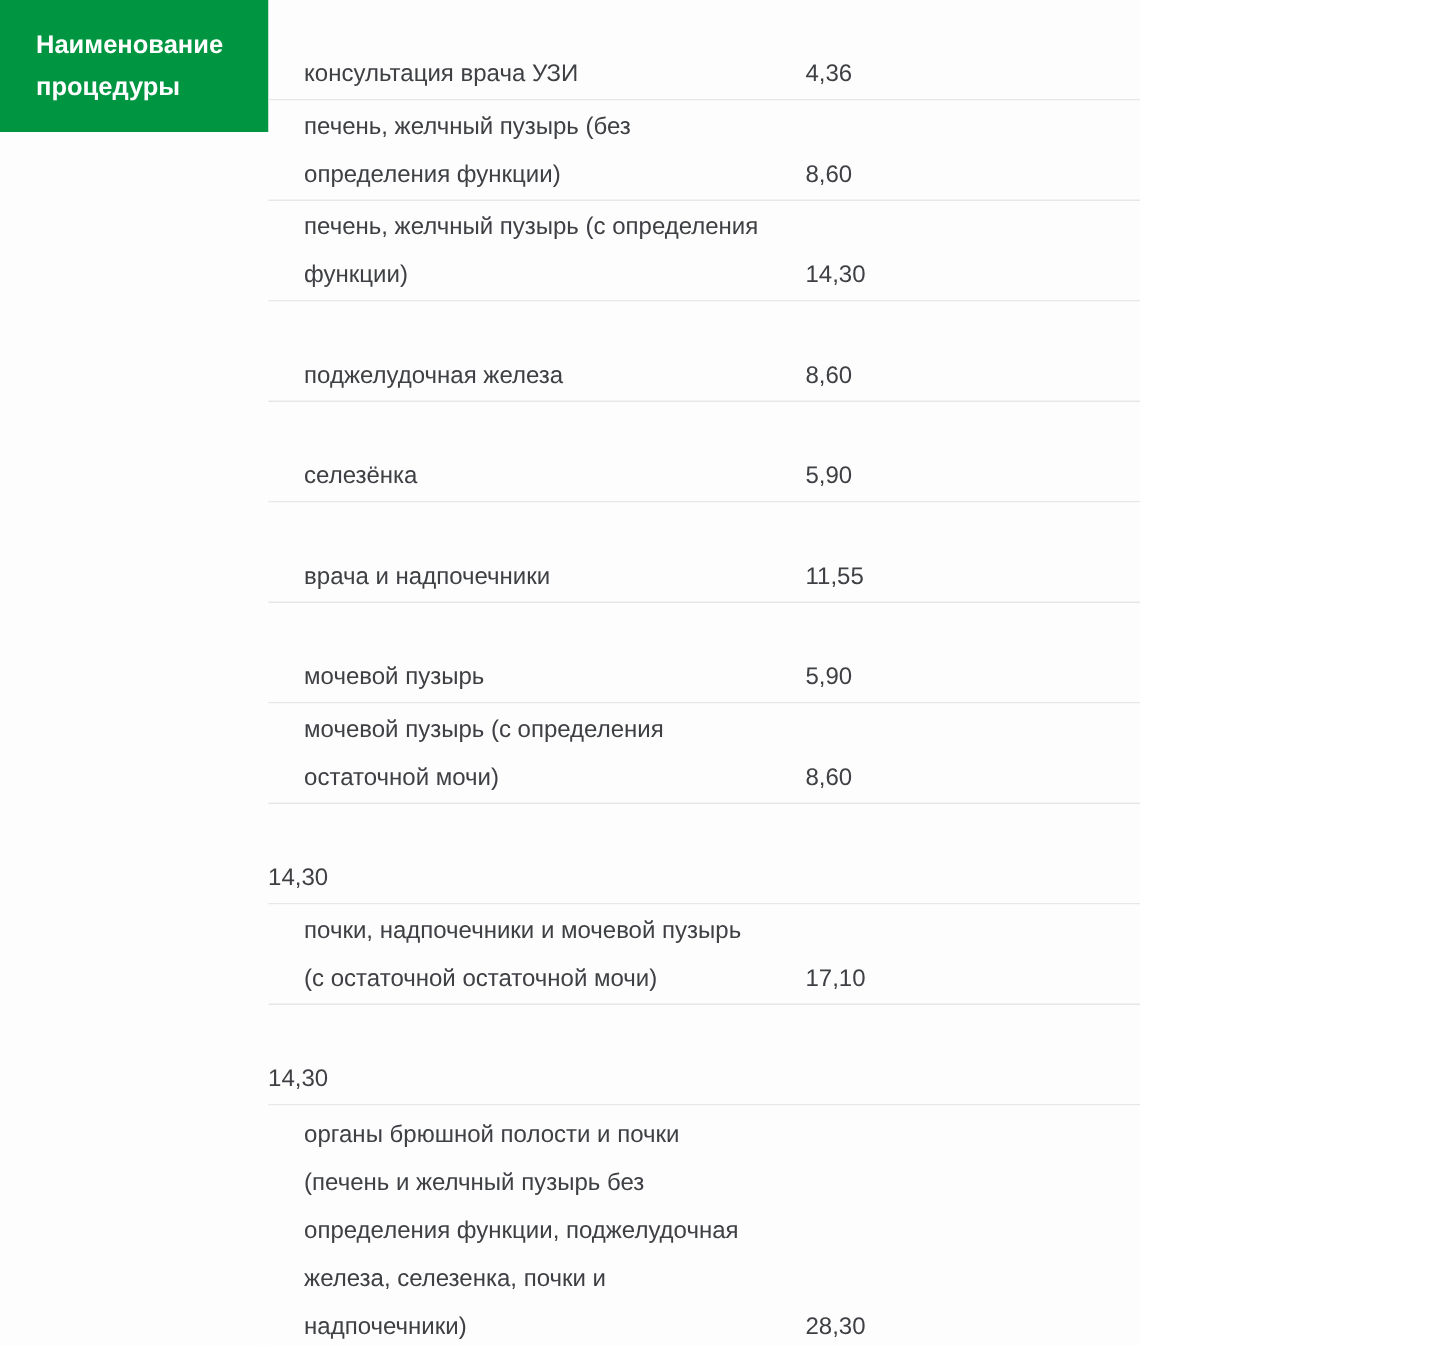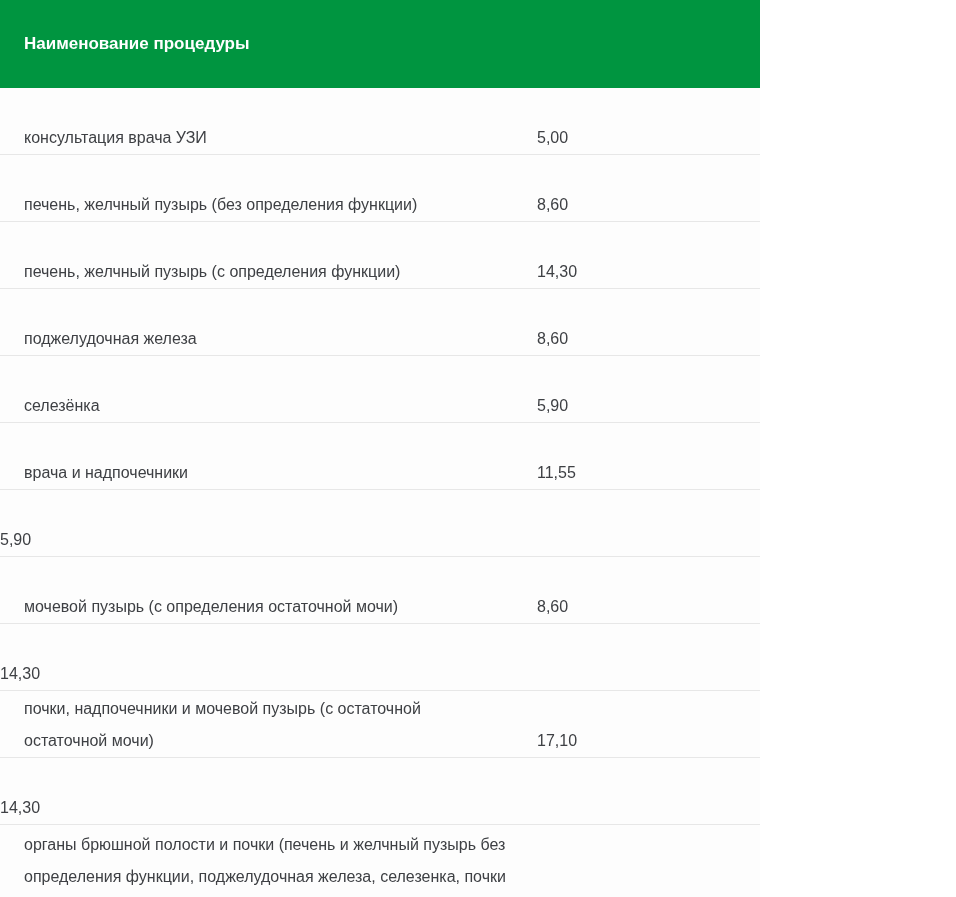--- a/index.html
+++ b/index.html
@@ -7,21 +7,20 @@
     width: 956px;
     height: 897px;
     overflow: hidden;
     background: #ffffff;
     font-family: "Liberation Sans", sans-serif;
   }
   .price-table {
     width: 760px;
     height: 897px;
     display: flex;
-    flex-direction: column;
     background: #fdfdfd;
   }
   .thead {
     display: flex;
     align-items: center;
     height: 88px;
     flex: 0 0 88px;
     background: #009540;
     color: #ffffff;
     font-weight: bold;
@@ -66,21 +65,21 @@
 </head>
 <body>
 
 <div class="price-table">
   <div class="thead">
     <div class="col-name">Наименование процедуры</div>
   </div>
   <div class="tbody">
   <div class="row">
     <div class="col-name">консультация врача УЗИ</div>
-    <div class="col-price">5,00</div>
+    <div class="col-price">4,36</div>
   </div>
 
   <div class="row">
     <div class="col-name">печень, желчный пузырь (без определения функции)</div>
     <div class="col-price">8,60</div>
   </div>
 
   <div class="row">
     <div class="col-name">печень, желчный пузырь (с определения функции)</div>
     <div class="col-price">14,30</div>
@@ -95,20 +94,21 @@
     <div class="col-name">селезёнка</div>
     <div class="col-price">5,90</div>
   </div>
 
   <div class="row">
     <div class="col-name">врача и надпочечники</div>
     <div class="col-price">11,55</div>
   </div>
 
   <div class="row">
+    <div class="col-name">мочевой пузырь</div>
     <div class="col-price">5,90</div>
   </div>
 
   <div class="row">
     <div class="col-name">мочевой пузырь (с определения остаточной мочи)</div>
     <div class="col-price">8,60</div>
   </div>
 
   <div class="row">
     <div class="col-price">14,30</div>

